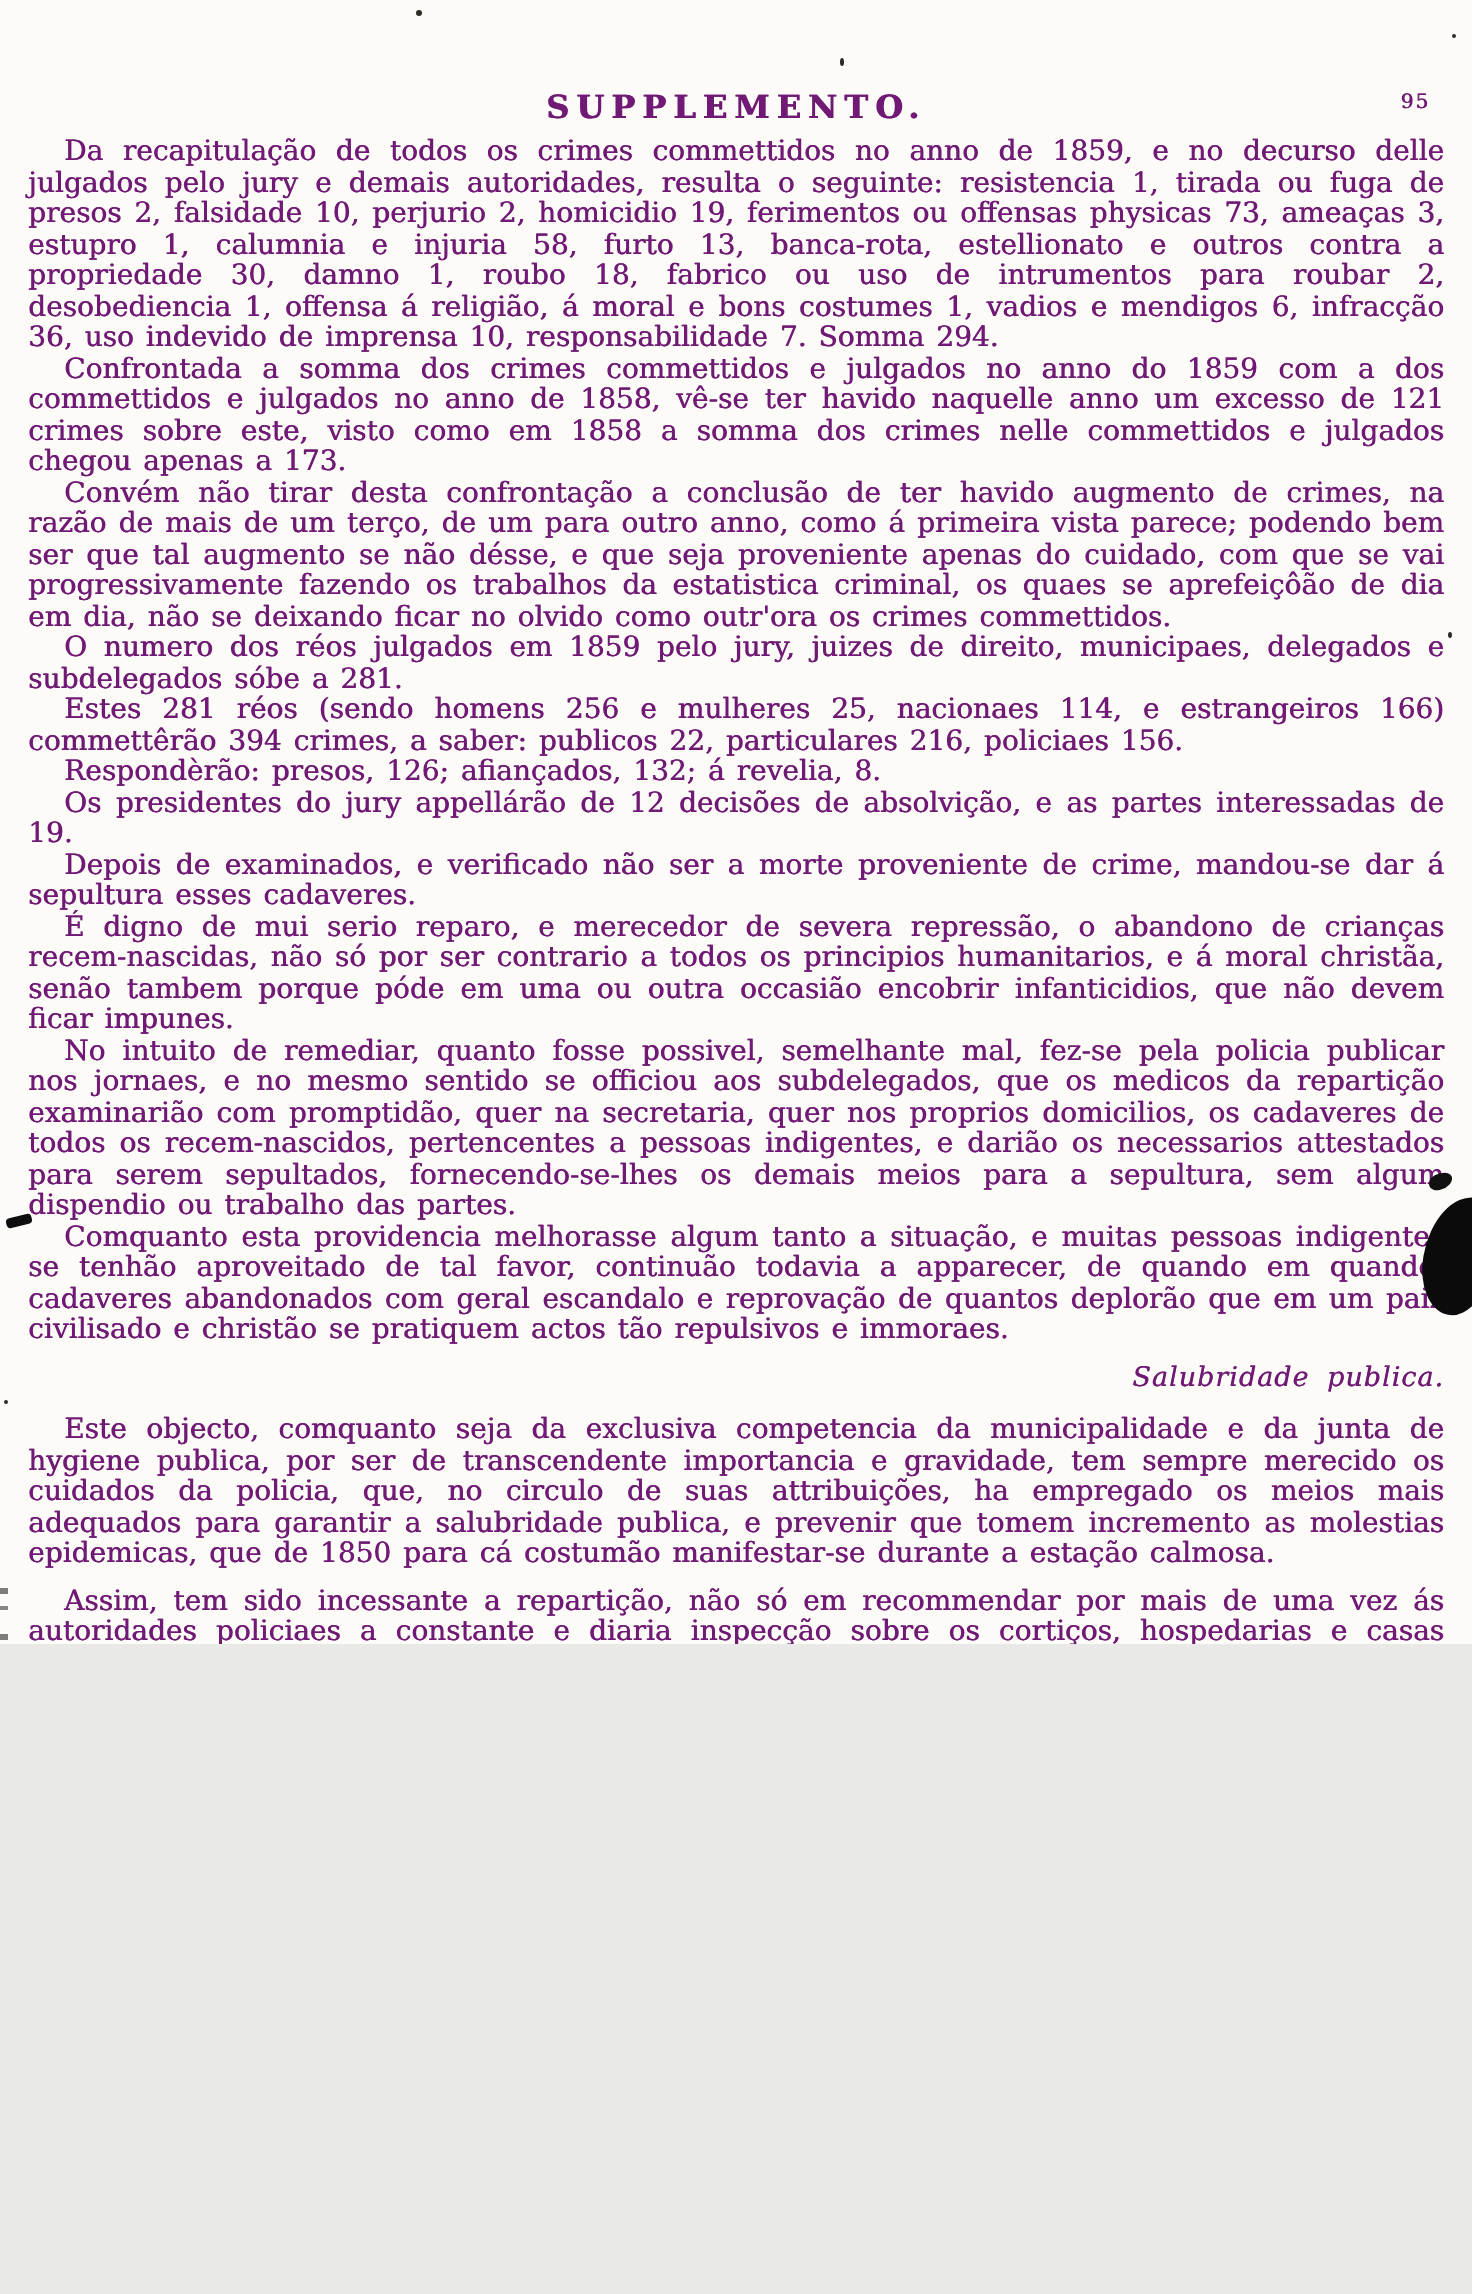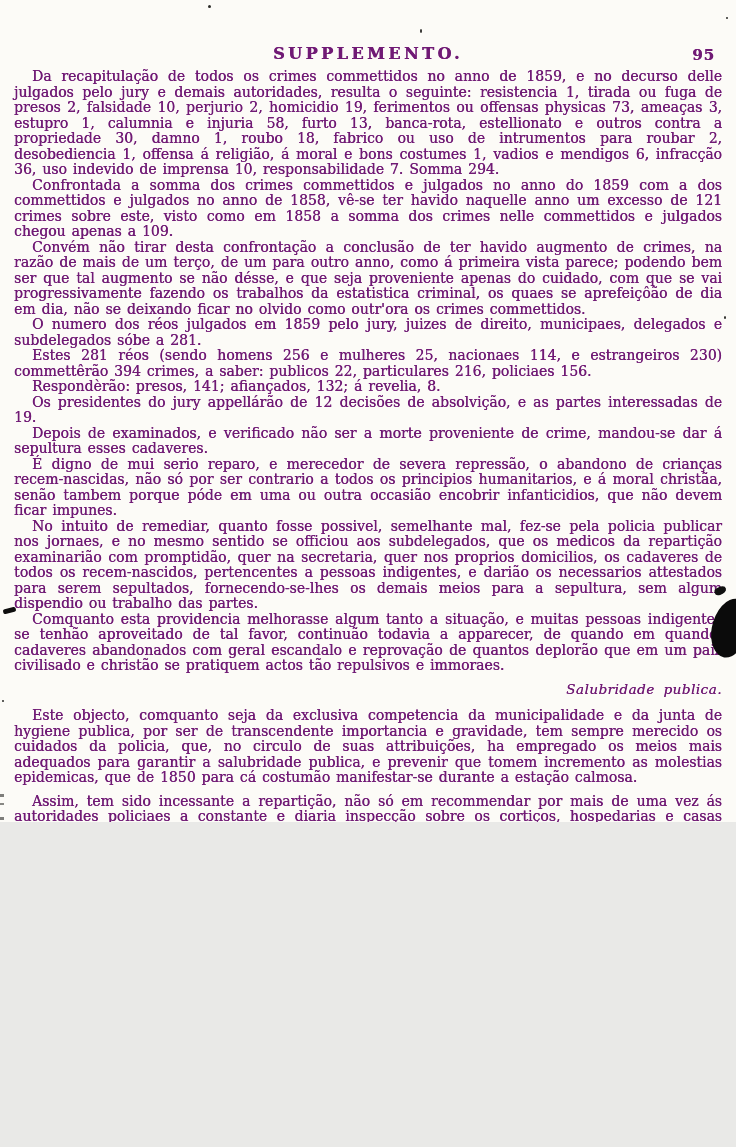--- a/index.html
+++ b/index.html
@@ -25,22 +25,22 @@
     display: block;
     text-align: center;
     font-weight: bold;
     font-size: 16px;
     letter-spacing: 3.5px;
     text-shadow: 0.4px 0 0 currentColor;
   }
   .pagenum {
     position: absolute;
     right: 21px; top: 2px;
-    font-weight: bold;
-    font-size: 15px;
+    font-weight: normal;
+    font-size: 10px;
     letter-spacing: 1px;
     text-shadow: 0.4px 0 0 currentColor;
     text-align: center;
   }
   .content {
     position: absolute;
     top: 69px; left: 14px; right: 14px;
     text-align: justify;
     font-size: 14px;
     line-height: 15.5px;
@@ -131,25 +131,25 @@
 
 <div class="page">
 
   <div class="running-header">
     <span class="title">SUPPLEMENTO.</span>
     <span class="pagenum">95</span>
   </div>
 
   <div class="content">
     <p class="para">Da recapitulação de todos os crimes commettidos no anno de 1859, e no decurso delle julgados pelo jury e demais autoridades, resulta o seguinte: resistencia 1, tirada ou fuga de presos 2, falsidade 10, perjurio 2, homicidio 19, ferimentos ou offensas physicas 73, ameaças 3, estupro 1, calumnia e injuria 58, furto 13, banca-rota, estellionato e outros contra a propriedade 30, damno 1, roubo 18, fabrico ou uso de intrumentos para roubar 2, desobediencia 1, offensa á religião, á moral e bons costumes 1, vadios e mendigos 6, infracção 36, uso indevido de imprensa 10, responsabilidade 7. Somma 294.</p>
-    <p class="para">Confrontada a somma dos crimes commettidos e julgados no anno do 1859 com a dos commettidos e julgados no anno de 1858, vê-se ter havido naquelle anno um excesso de 121 crimes sobre este, visto como em 1858 a somma dos crimes nelle commettidos e julgados chegou apenas a 109.</p>
+    <p class="para">Confrontada a somma dos crimes commettidos e julgados no anno do 1859 com a dos commettidos e julgados no anno de 1858, vê-se ter havido naquelle anno um excesso de 121 crimes sobre este, visto como em 1858 a somma dos crimes nelle commettidos e julgados chegou apenas a 173.</p>
     <p class="para">Convém não tirar desta confrontação a conclusão de ter havido augmento de crimes, na razão de mais de um terço, de um para outro anno, como á primeira vista parece; podendo bem ser que tal augmento se não désse, e que seja proveniente apenas do cuidado, com que se vai progressivamente fazendo os trabalhos da estatistica criminal, os quaes se aprefeiçôão de dia em dia, não se deixando ficar no olvido como outr'ora os crimes commettidos.</p>
     <p class="para">O numero dos réos julgados em 1859 pelo jury, juizes de direito, municipaes, delegados e subdelegados sóbe a 281.</p>
-    <p class="para">Estes 281 réos (sendo homens 256 e mulheres 25, nacionaes 114, e estrangeiros 230) commettêrão 394 crimes, a saber: publicos 22, particulares 216, policiaes 156.</p>
-    <p class="para">Respondèrão: presos, 141; afiançados, 132; á revelia, 8.</p>
+    <p class="para">Estes 281 réos (sendo homens 256 e mulheres 25, nacionaes 114, e estrangeiros 166) commettêrão 394 crimes, a saber: publicos 22, particulares 216, policiaes 156.</p>
+    <p class="para">Respondèrão: presos, 126; afiançados, 132; á revelia, 8.</p>
     <p class="para">Os presidentes do jury appellárão de 12 decisões de absolvição, e as partes interessadas de 19.</p>
     <p class="para">Depois de examinados, e verificado não ser a morte proveniente de crime, mandou-se dar á sepultura esses cadaveres.</p>
     <p class="para">É digno de mui serio reparo, e merecedor de severa repressão, o abandono de crianças recem-nascidas, não só por ser contrario a todos os principios humanitarios, e á moral christãa, senão tambem porque póde em uma ou outra occasião encobrir infanticidios, que não devem ficar impunes.</p>
     <p class="para">No intuito de remediar, quanto fosse possivel, semelhante mal, fez-se pela policia publicar nos jornaes, e no mesmo sentido se officiou aos subdelegados, que os medicos da repartição examinarião com promptidão, quer na secretaria, quer nos proprios domicilios, os cadaveres de todos os recem-nascidos, pertencentes a pessoas indigentes, e darião os necessarios attestados para serem sepultados, fornecendo-se-lhes os demais meios para a sepultura, sem algum dispendio ou trabalho das partes.</p>
     <p class="para">Comquanto esta providencia melhorasse algum tanto a situação, e muitas pessoas indigentes se tenhão aproveitado de tal favor, continuão todavia a apparecer, de quando em quando, cadaveres abandonados com geral escandalo e reprovação de quantos deplorão que em um paiz civilisado e christão se pratiquem actos tão repulsivos e immoraes.</p>
     <p class="crosshead crosshead-2">Salubridade publica.</p>
     <p class="para">Este objecto, comquanto seja da exclusiva competencia da municipalidade e da junta de hygiene publica, por ser de transcendente importancia e gravidade, tem sempre merecido os cuidados da policia, que, no circulo de suas attribuições, ha empregado os meios mais adequados para garantir a salubridade publica, e prevenir que tomem incremento as molestias epidemicas, que de 1850 para cá costumão manifestar-se durante a estação calmosa.</p>
     <p class="para gap-top">Assim, tem sido incessante a repartição, não só em recommendar por mais de uma vez ás autoridades policiaes a constante e diaria inspecção sobre os cortiços, hospedarias e casas semelhantes, afim de ser nellas conservado o indispensavel asseio, e em fazerem remover com presteza quaesquer fócos de infecção, que em seus districtos existão, entendendo-se para isso com os fiscaes da Illᵐᵃ Camara Municipal, e com os empresarios da limpeza publica; mas tambem em remetter com promptidão para o hospital da Santa Casa da Misericordia os individuos acommettidos da febre amarella, que se não puderem tratar em suas casas, e mandar sepultar logo os que succumbirem</p>
   </div>
 

